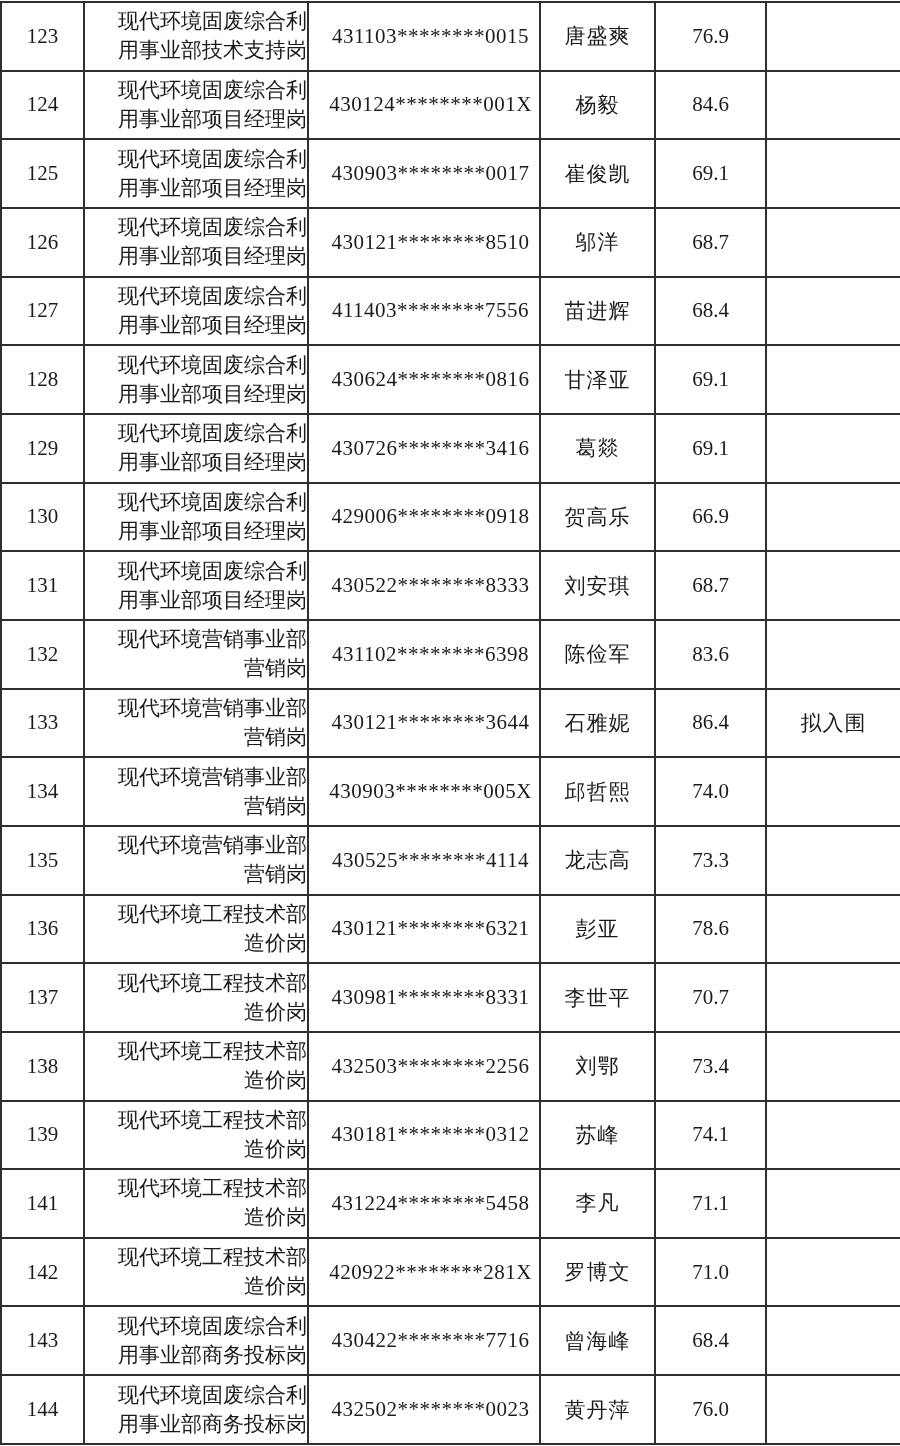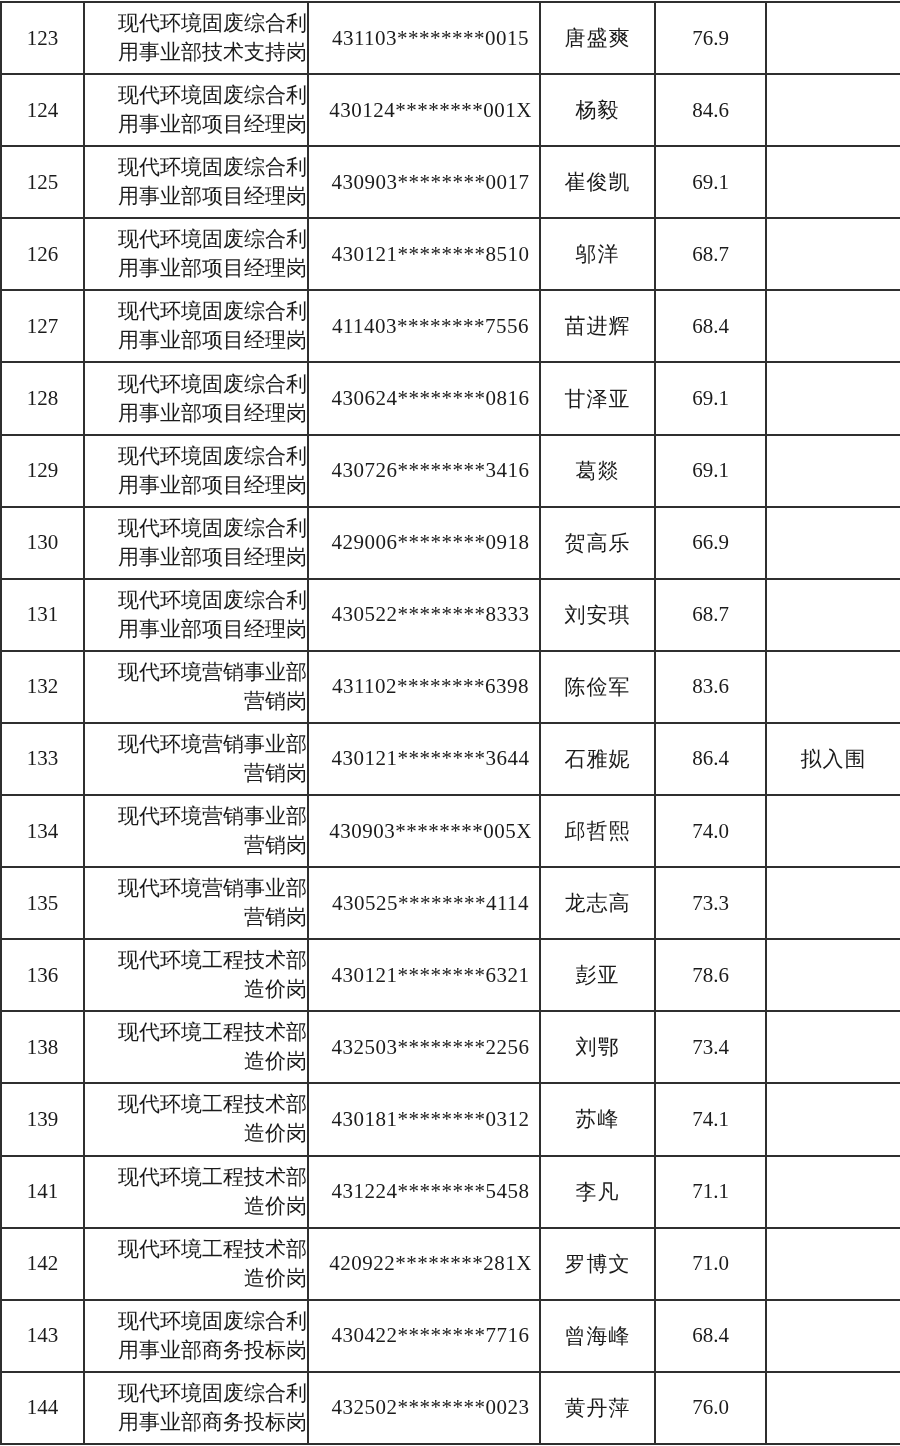--- a/index.html
+++ b/index.html
@@ -183,20 +183,29 @@
   <tr class="table-row">
     <td class="c-no">136</td>
     <td class="c-pos">现代环境工程技术部
 造价岗</td>
     <td class="c-id">430121********6321</td>
     <td class="c-name">彭亚</td>
     <td class="c-score">78.6</td>
     <td class="c-remark"></td>
   </tr>
 
+  <tr class="table-row">
+    <td class="c-no">137</td>
+    <td class="c-pos">现代环境工程技术部
+造价岗</td>
+    <td class="c-id">430981********8331</td>
+    <td class="c-name">李世平</td>
+    <td class="c-score">70.7</td>
+    <td class="c-remark"></td>
+  </tr>
 
   <tr class="table-row">
     <td class="c-no">138</td>
     <td class="c-pos">现代环境工程技术部
 造价岗</td>
     <td class="c-id">432503********2256</td>
     <td class="c-name">刘鄂</td>
     <td class="c-score">73.4</td>
     <td class="c-remark"></td>
   </tr>

